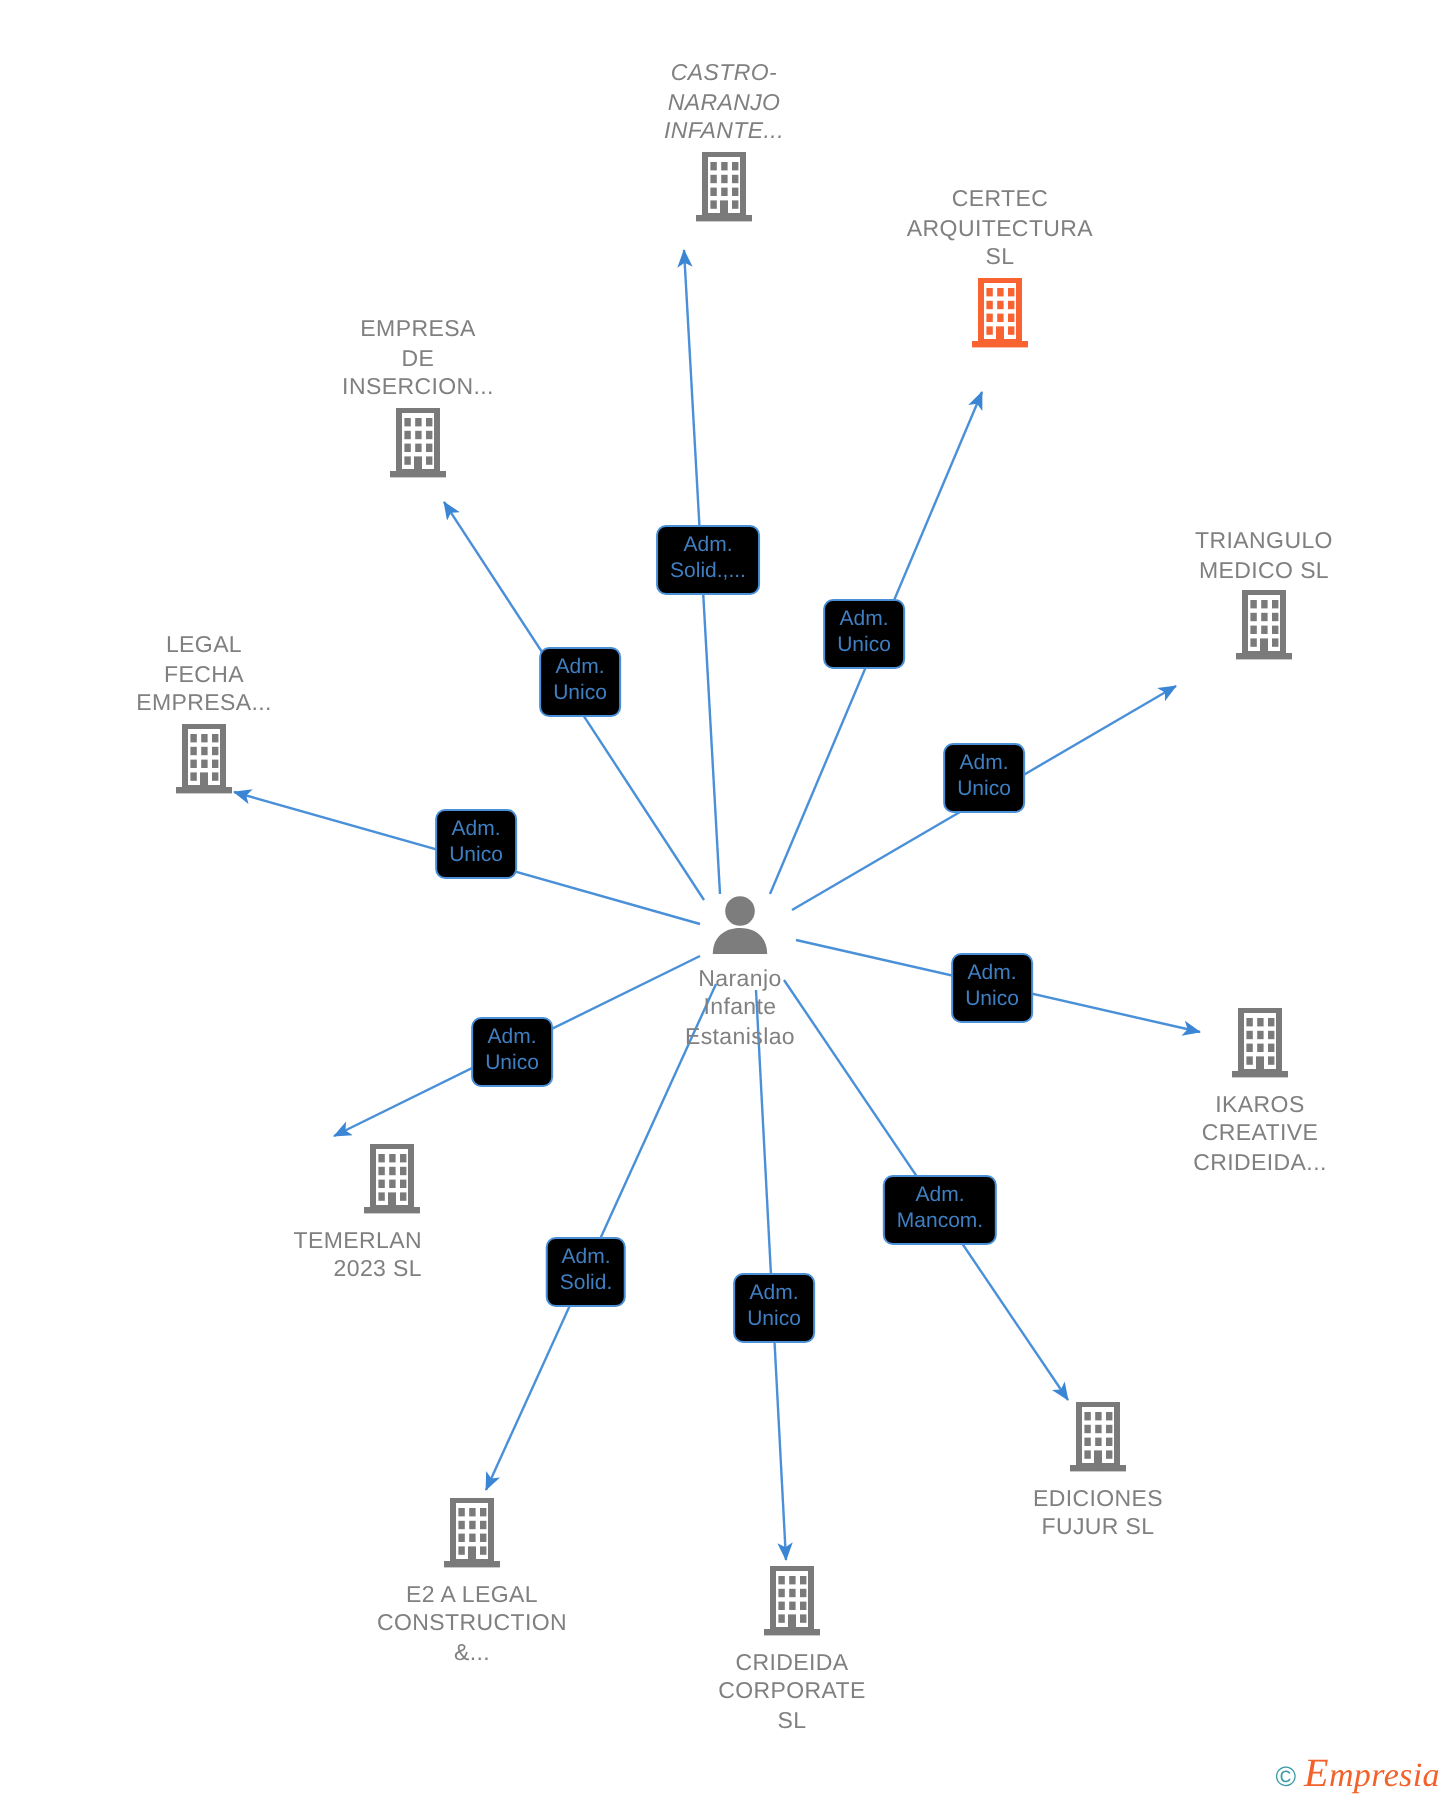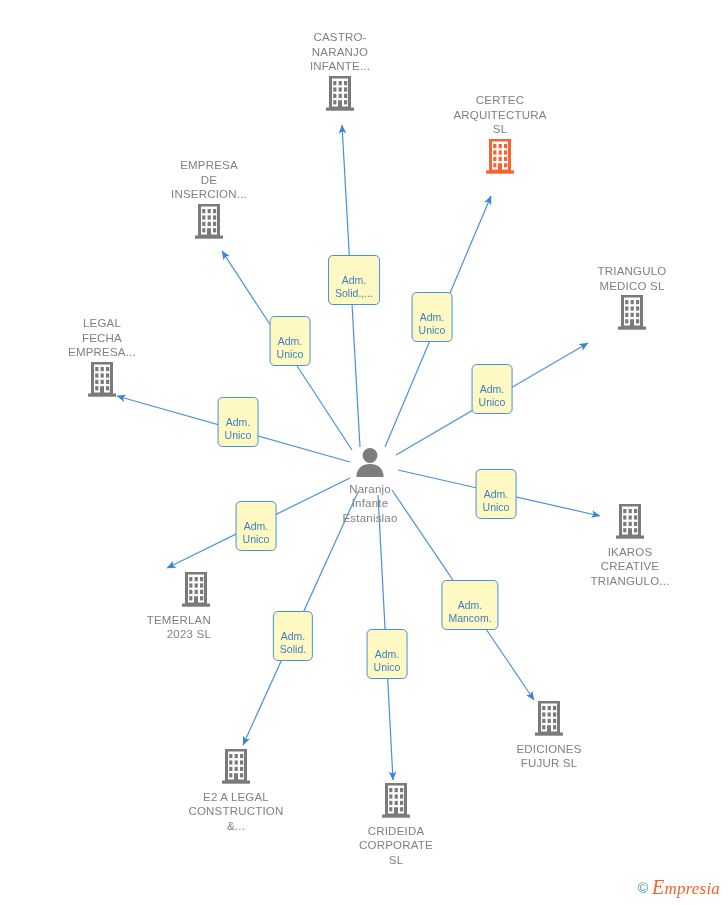--- a/index.html
+++ b/index.html
@@ -28,25 +28,25 @@
   .node .label{display:block;white-space:pre-line;color:#808080;}
   .node.highlight .label{color:#808080;}
   .node .icon{display:block;margin:0 auto;}
   .node.lbl-top .icon{margin-top:2px;}
   .node.lbl-bottom .label{margin-top:1px;}
   .edge-label{
     position:absolute;
     box-sizing:border-box;
     border:1.3px solid #4a90d9;
     border-radius:5px;
-    background:#fef9c3;
+    background:#000000;
     color:#3f7fc1;
     font-size:10.5px;
     line-height:13px;
-    padding:18px 6px 4px 6px;
+    padding:3px 6px 4px 6px;
     text-align:center;
     white-space:pre-line;
     transform:translate(-50%,-50%);
   }
   .watermark{
     position:absolute;
     right:8px;bottom:6px;
     display:flex;align-items:center;gap:4px;
     font-size:17px;
   }
@@ -79,21 +79,21 @@
         <line x1="350" y1="462" x2="117" y2="396" stroke="#4a90d9" stroke-width="1.2" marker-end="url(#arrowblue)"></line>
         <line x1="398" y1="470" x2="600" y2="516" stroke="#4a90d9" stroke-width="1.2" marker-end="url(#arrowblue)"></line>
         <line x1="350" y1="478" x2="167" y2="568" stroke="#4a90d9" stroke-width="1.2" marker-end="url(#arrowblue)"></line>
         <line x1="392" y1="490" x2="534" y2="700" stroke="#4a90d9" stroke-width="1.2" marker-end="url(#arrowblue)"></line>
         <line x1="358" y1="492" x2="243" y2="745" stroke="#4a90d9" stroke-width="1.2" marker-end="url(#arrowblue)"></line>
         <line x1="378" y1="495" x2="393" y2="780" stroke="#4a90d9" stroke-width="1.2" marker-end="url(#arrowblue)"></line>
       </g>
   </svg>
 
   <div id="nodes-group">
-      <div class="node lbl-top" style="left: 340px; top: 30px;">
+      <div class="node lbl-top" style="left: 362px; top: 30px; font-style: italic;">
         <span class="label">CASTRO-
 NARANJO
 INFANTE...</span>
         <span class="icon"><svg width="30" height="36" viewBox="0 0 30 36">
             <path d="M5.5 1 H24.5 V32 H5.5 Z" fill="none" stroke="#7a7a7a" stroke-width="3"></path>
             <rect x="1" y="31.5" width="28" height="3.2" fill="#7a7a7a"></rect>
             <rect x="8.2" y="5" width="3.2" height="4.2" fill="#7a7a7a"></rect>
             <rect x="13.6" y="5" width="3.2" height="4.2" fill="#7a7a7a"></rect>
             <rect x="19" y="5" width="3.2" height="4.2" fill="#7a7a7a"></rect>
             <rect x="8.2" y="11.4" width="3.2" height="4.2" fill="#7a7a7a"></rect>
@@ -202,21 +202,21 @@
             <rect x="19" y="11.4" width="3.2" height="4.2" fill="#7a7a7a"></rect>
             <rect x="8.2" y="17.8" width="3.2" height="4.2" fill="#7a7a7a"></rect>
             <rect x="13.6" y="17.8" width="3.2" height="4.2" fill="#7a7a7a"></rect>
             <rect x="19" y="17.8" width="3.2" height="4.2" fill="#7a7a7a"></rect>
             <rect x="8.2" y="24.2" width="3.2" height="4.2" fill="#7a7a7a"></rect>
             <rect x="19" y="24.2" width="3.2" height="4.2" fill="#7a7a7a"></rect>
             <rect x="13.0" y="24.2" width="4.0" height="7.6" fill="#7a7a7a"></rect>
           </svg></span>
         <span class="label">IKAROS
 CREATIVE
-TRIANGULO...</span>
+CRIDEIDA...</span>
       </div>
       <div class="node lbl-bottom" style="left: 141px; top: 572px; text-align: right;">
         <span class="icon"><svg width="30" height="36" viewBox="0 0 30 36">
             <path d="M5.5 1 H24.5 V32 H5.5 Z" fill="none" stroke="#7a7a7a" stroke-width="3"></path>
             <rect x="1" y="31.5" width="28" height="3.2" fill="#7a7a7a"></rect>
             <rect x="8.2" y="5" width="3.2" height="4.2" fill="#7a7a7a"></rect>
             <rect x="13.6" y="5" width="3.2" height="4.2" fill="#7a7a7a"></rect>
             <rect x="19" y="5" width="3.2" height="4.2" fill="#7a7a7a"></rect>
             <rect x="8.2" y="11.4" width="3.2" height="4.2" fill="#7a7a7a"></rect>
             <rect x="13.6" y="11.4" width="3.2" height="4.2" fill="#7a7a7a"></rect>

